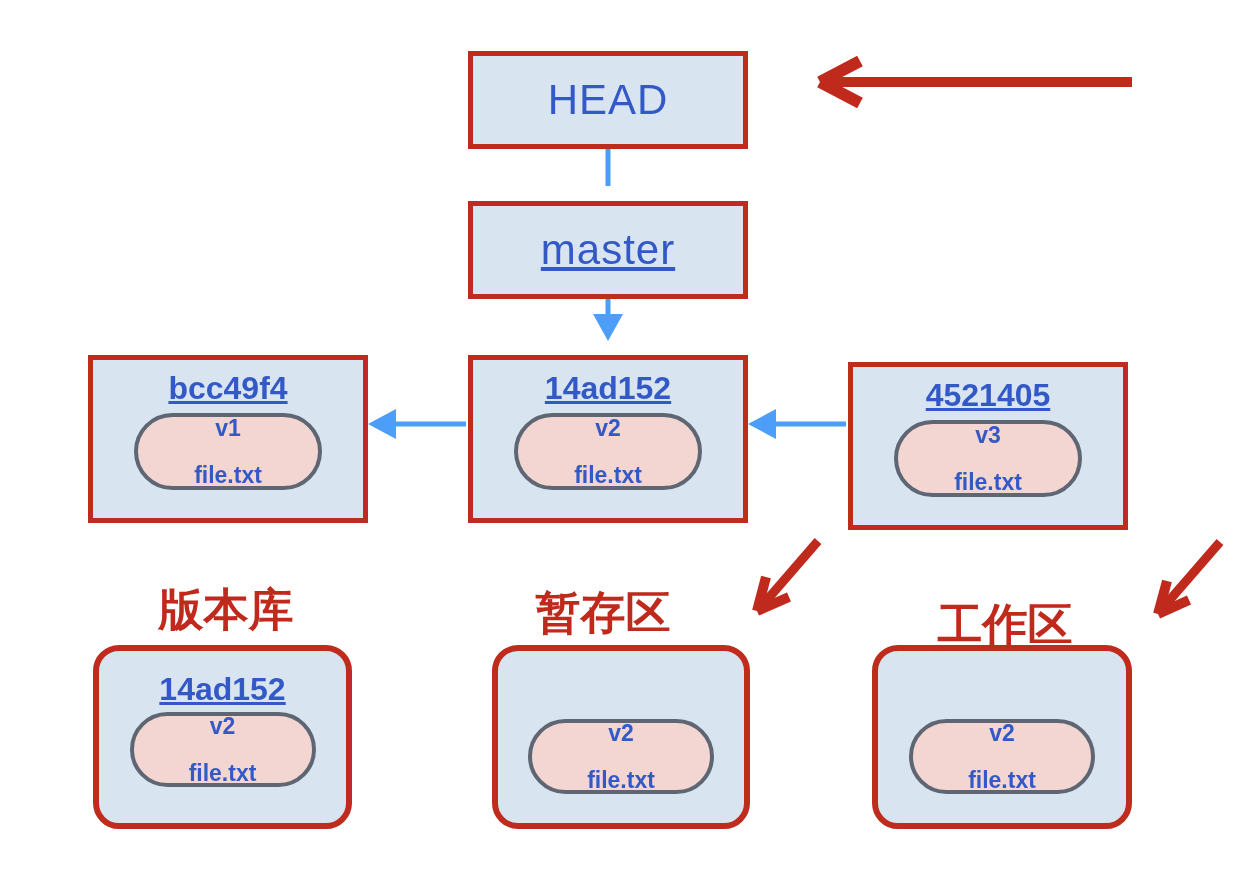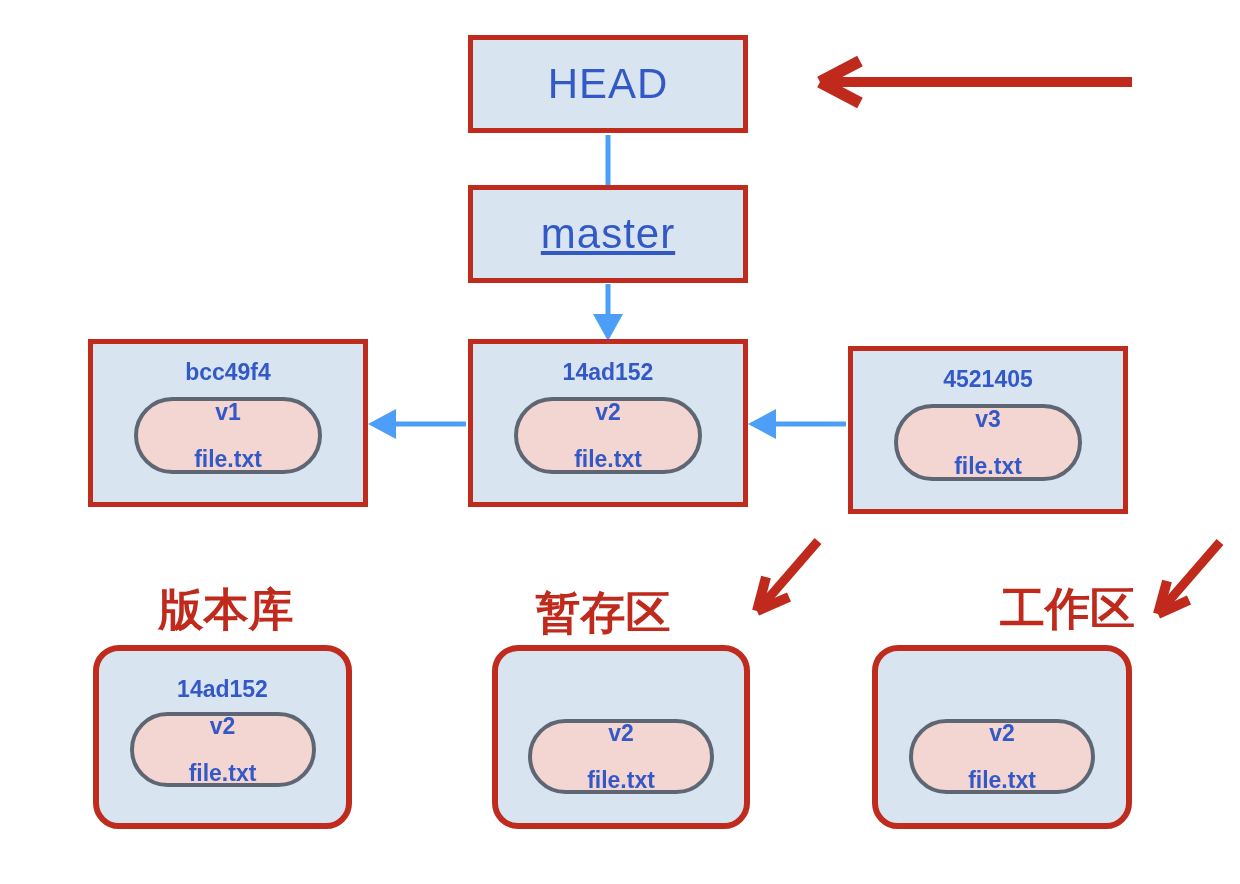--- a/index.html
+++ b/index.html
@@ -25,35 +25,36 @@
     position:absolute;left:0;top:0;width:1240px;height:884px;
     pointer-events:none;
   }
   .blue-stroke{stroke:var(--arrow-blue);fill:none;}
   .blue-fill{fill:var(--arrow-blue);stroke:none;}
   .red-stroke{stroke:var(--arrow-red);fill:none;}
   .node{
     position:absolute;
     background:var(--box-fill);
     border:5px solid var(--box-border);
-    display:flex;align-items:center;justify-content:center;
+    display:flex;align-items:center;justify-content:center;margin-top:16px;
   }
   .ref-node{
     width:280px;height:98px;
     font-size:42px;color:var(--text-blue);
     letter-spacing:1px;
   }
   .commit-node{
     width:280px;height:168px;
     flex-direction:column;justify-content:flex-start;
   }
   .commit-hash{
     margin-top:12px;
-    font-size:23px;font-weight:bold;color:var(--text-blue);
+    font-size:32px;font-weight:bold;color:var(--text-blue);
     line-height:32px;
+    text-decoration:underline;
   }
   .pill{
     width:188px;height:77px;
     background:var(--pill-fill);
     border:4px solid var(--pill-border);
     border-radius:40px;
     display:flex;flex-direction:column;align-items:center;justify-content:center;
     color:var(--text-blue);font-weight:bold;font-size:23px;line-height:27px;gap:20px;
   }
   .commit-node .pill{margin-top:9px;}
@@ -143,21 +144,21 @@
   <div class="node commit-node" style="left:848px;top:346px;">
     <div class="commit-hash">4521405</div>
     <div class="pill">
       <span>v3</span>
       <span>file.txt</span>
     </div>
   </div>
 
   <div class="area-label" style="left:473px;top:589px;width:260px;">暂存区</div>
   <div class="area-label" style="left:96px;top:586px;width:260px;">版本库</div>
-  <div class="area-label" style="left:875px;top:585px;width:260px;text-align:right;">工作区</div>
+  <div class="area-label" style="left:875px;top:601px;width:260px;">工作区</div>
 
   <div class="area-box" style="left:93px;top:645px;width:259px;height:184px;">
     <div class="commit-hash" style="margin-top:22px;">14ad152</div>
     <div class="pill" style="width:186px;height:75px;margin-top:7px;">
       <span>v2</span>
       <span>file.txt</span>
     </div>
   </div>
 
   <div class="area-box" style="left:492px;top:645px;width:258px;height:184px;">

